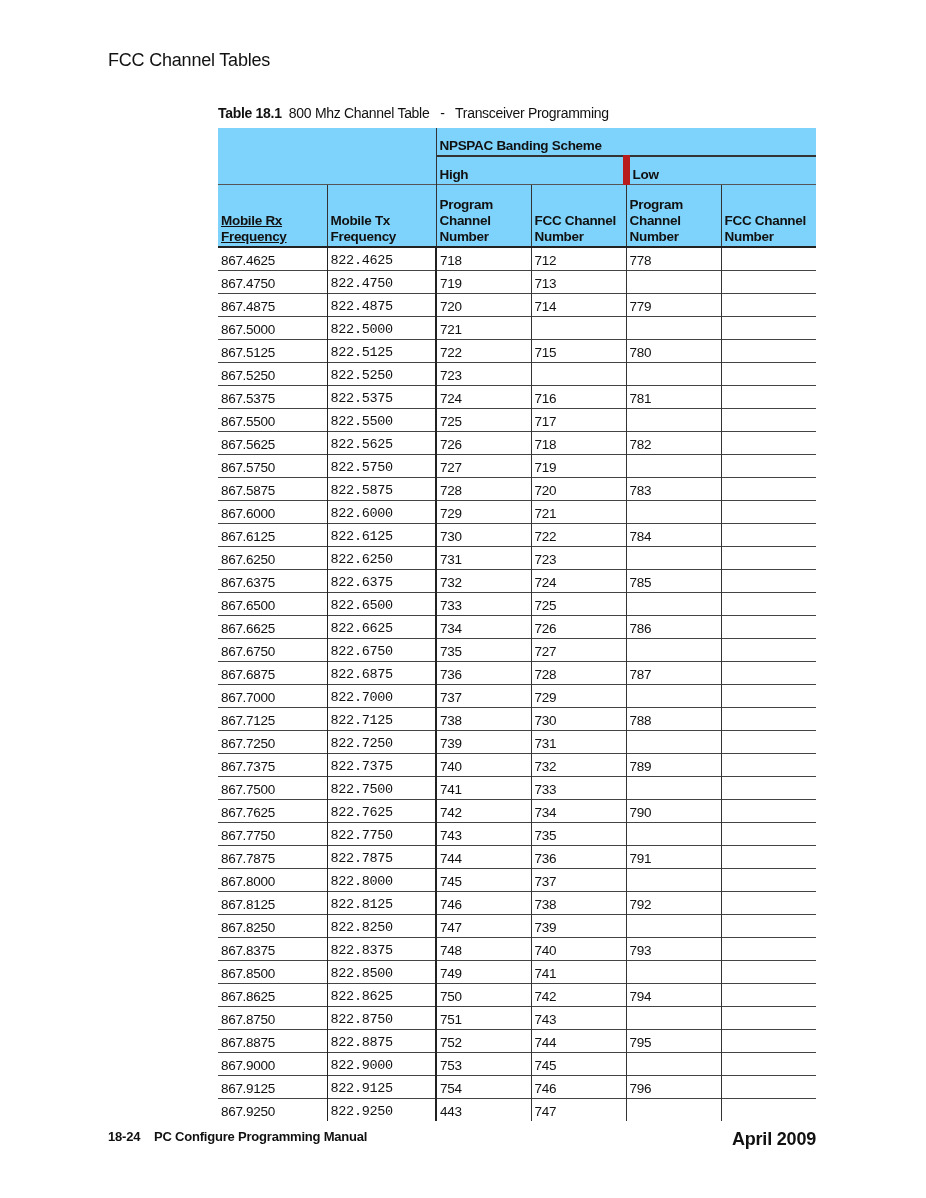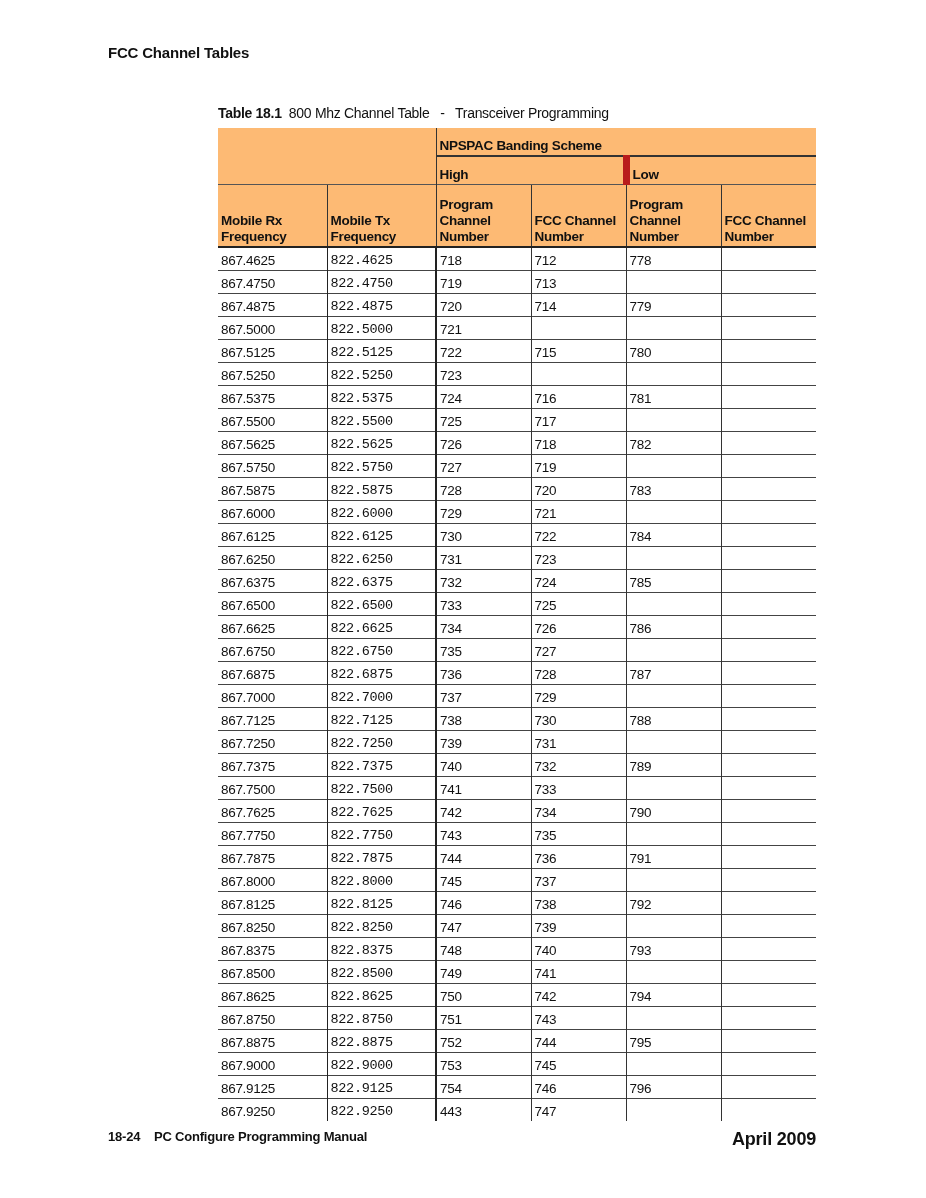--- a/index.html
+++ b/index.html
@@ -1,22 +1,22 @@
 <!DOCTYPE html>
 <html><head>
 <meta charset="utf-8">
 <style>
   html, body { margin: 0; padding: 0; background: #ffffff; }
   body {
     width: 926px; height: 1198px; position: relative; overflow: hidden;
     font-family: "Liberation Sans", sans-serif; color: #111;
   }
   .running-header {
-    position: absolute; left: 108px; top: 44px;
-    font-weight: bold; font-size: 15px; letter-spacing: -0.2px;
+    position: absolute; left: 108px; top: 50px;
+    font-weight: normal; font-size: 18px; letter-spacing: -0.2px;
   }
   .caption {
     position: absolute; left: 218px; top: 105px;
     font-size: 14px; letter-spacing: -0.3px; white-space: pre;
   }
   .caption .num { font-weight: bold; }
   table.channels {
     position: absolute; left: 218px; top: 128px;
     border-collapse: collapse; table-layout: fixed; width: 598px;
     font-size: 13.5px; letter-spacing: -0.3px;
@@ -24,28 +24,28 @@
   table.channels col.c1 { width: 109px; }
   table.channels col.c2 { width: 109px; }
   table.channels col.c3 { width: 95px; }
   table.channels col.c4 { width: 95px; }
   table.channels col.c5 { width: 95px; }
   table.channels col.c6 { width: 95px; }
   table.channels th, table.channels td {
     text-align: left; vertical-align: bottom; padding: 0 2px 1px 3px;
     line-height: 16px;
   }
-  table.channels thead th { background: #fdba74; font-weight: bold; }
+  table.channels thead th { background: #7dd3fc; font-weight: bold; }
   .h-row1 th { height: 26px; vertical-align: middle; }
   .h-row2 th { height: 26px; vertical-align: middle; border-top: 2px solid #333; }
   .h-row3 th { height: 60px; border-top: 1px solid #555; }
   .h-row1 th.group, .h-row2 th, .h-row3 th.band-start { border-left: 1px solid #333; }
   .h-row2 th.low, .h-row3 th.low-start { border-left: 7px solid #b91c1c; }
   .h-row3 th.sep { border-left: 1px solid #333; }
-  .h-row3 th:first-child { border-left: none; }
+  .h-row3 th:first-child { border-left: none; text-decoration: underline; }
   tbody td { height: 21px; border-top: 1px solid #444; vertical-align: middle; padding-top: 0; padding-bottom: 0; }
   tbody tr:first-child td { border-top: 2px solid #222; }
   tbody td + td { border-left: 1px solid #333; }
   tbody td:nth-child(3) { border-left: 2px solid #222; }
   tbody td:nth-child(2) { border-left: 1.5px solid #222; font-family: Liberation Mono, monospace; }
   .footer-left {
     position: absolute; left: 108px; top: 1129px;
     font-weight: bold; font-size: 13px; letter-spacing: -0.2px; white-space: pre;
   }
   .footer-right {

